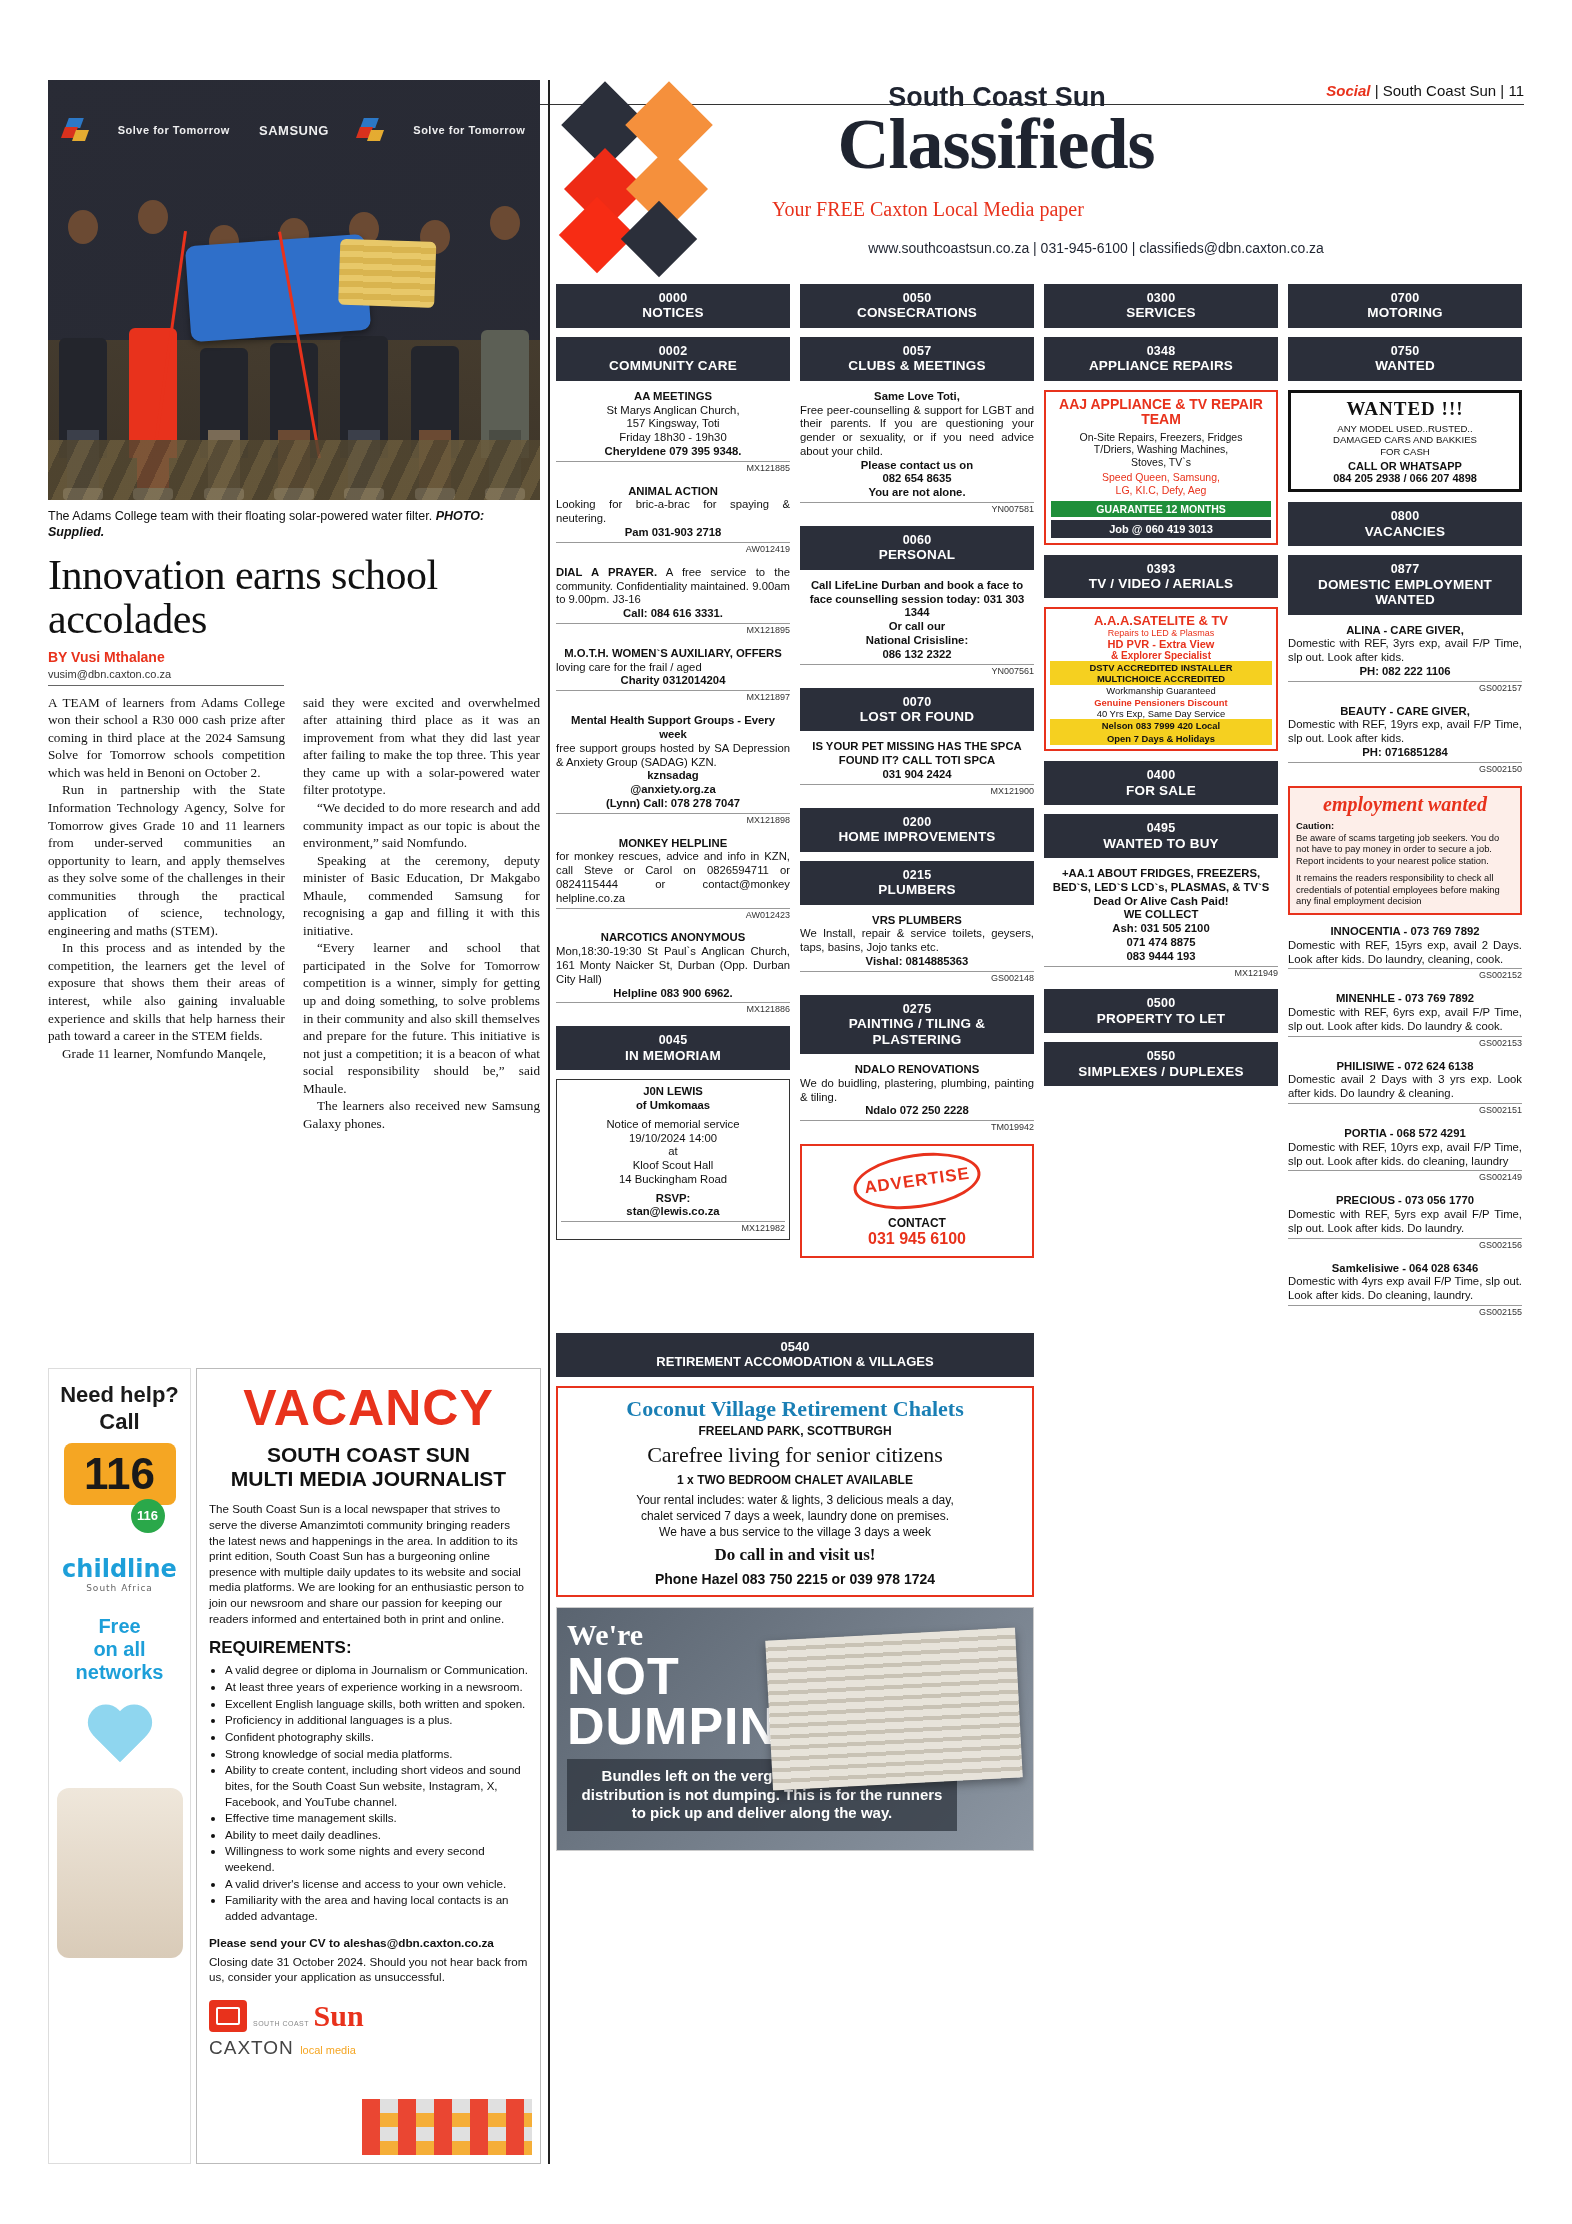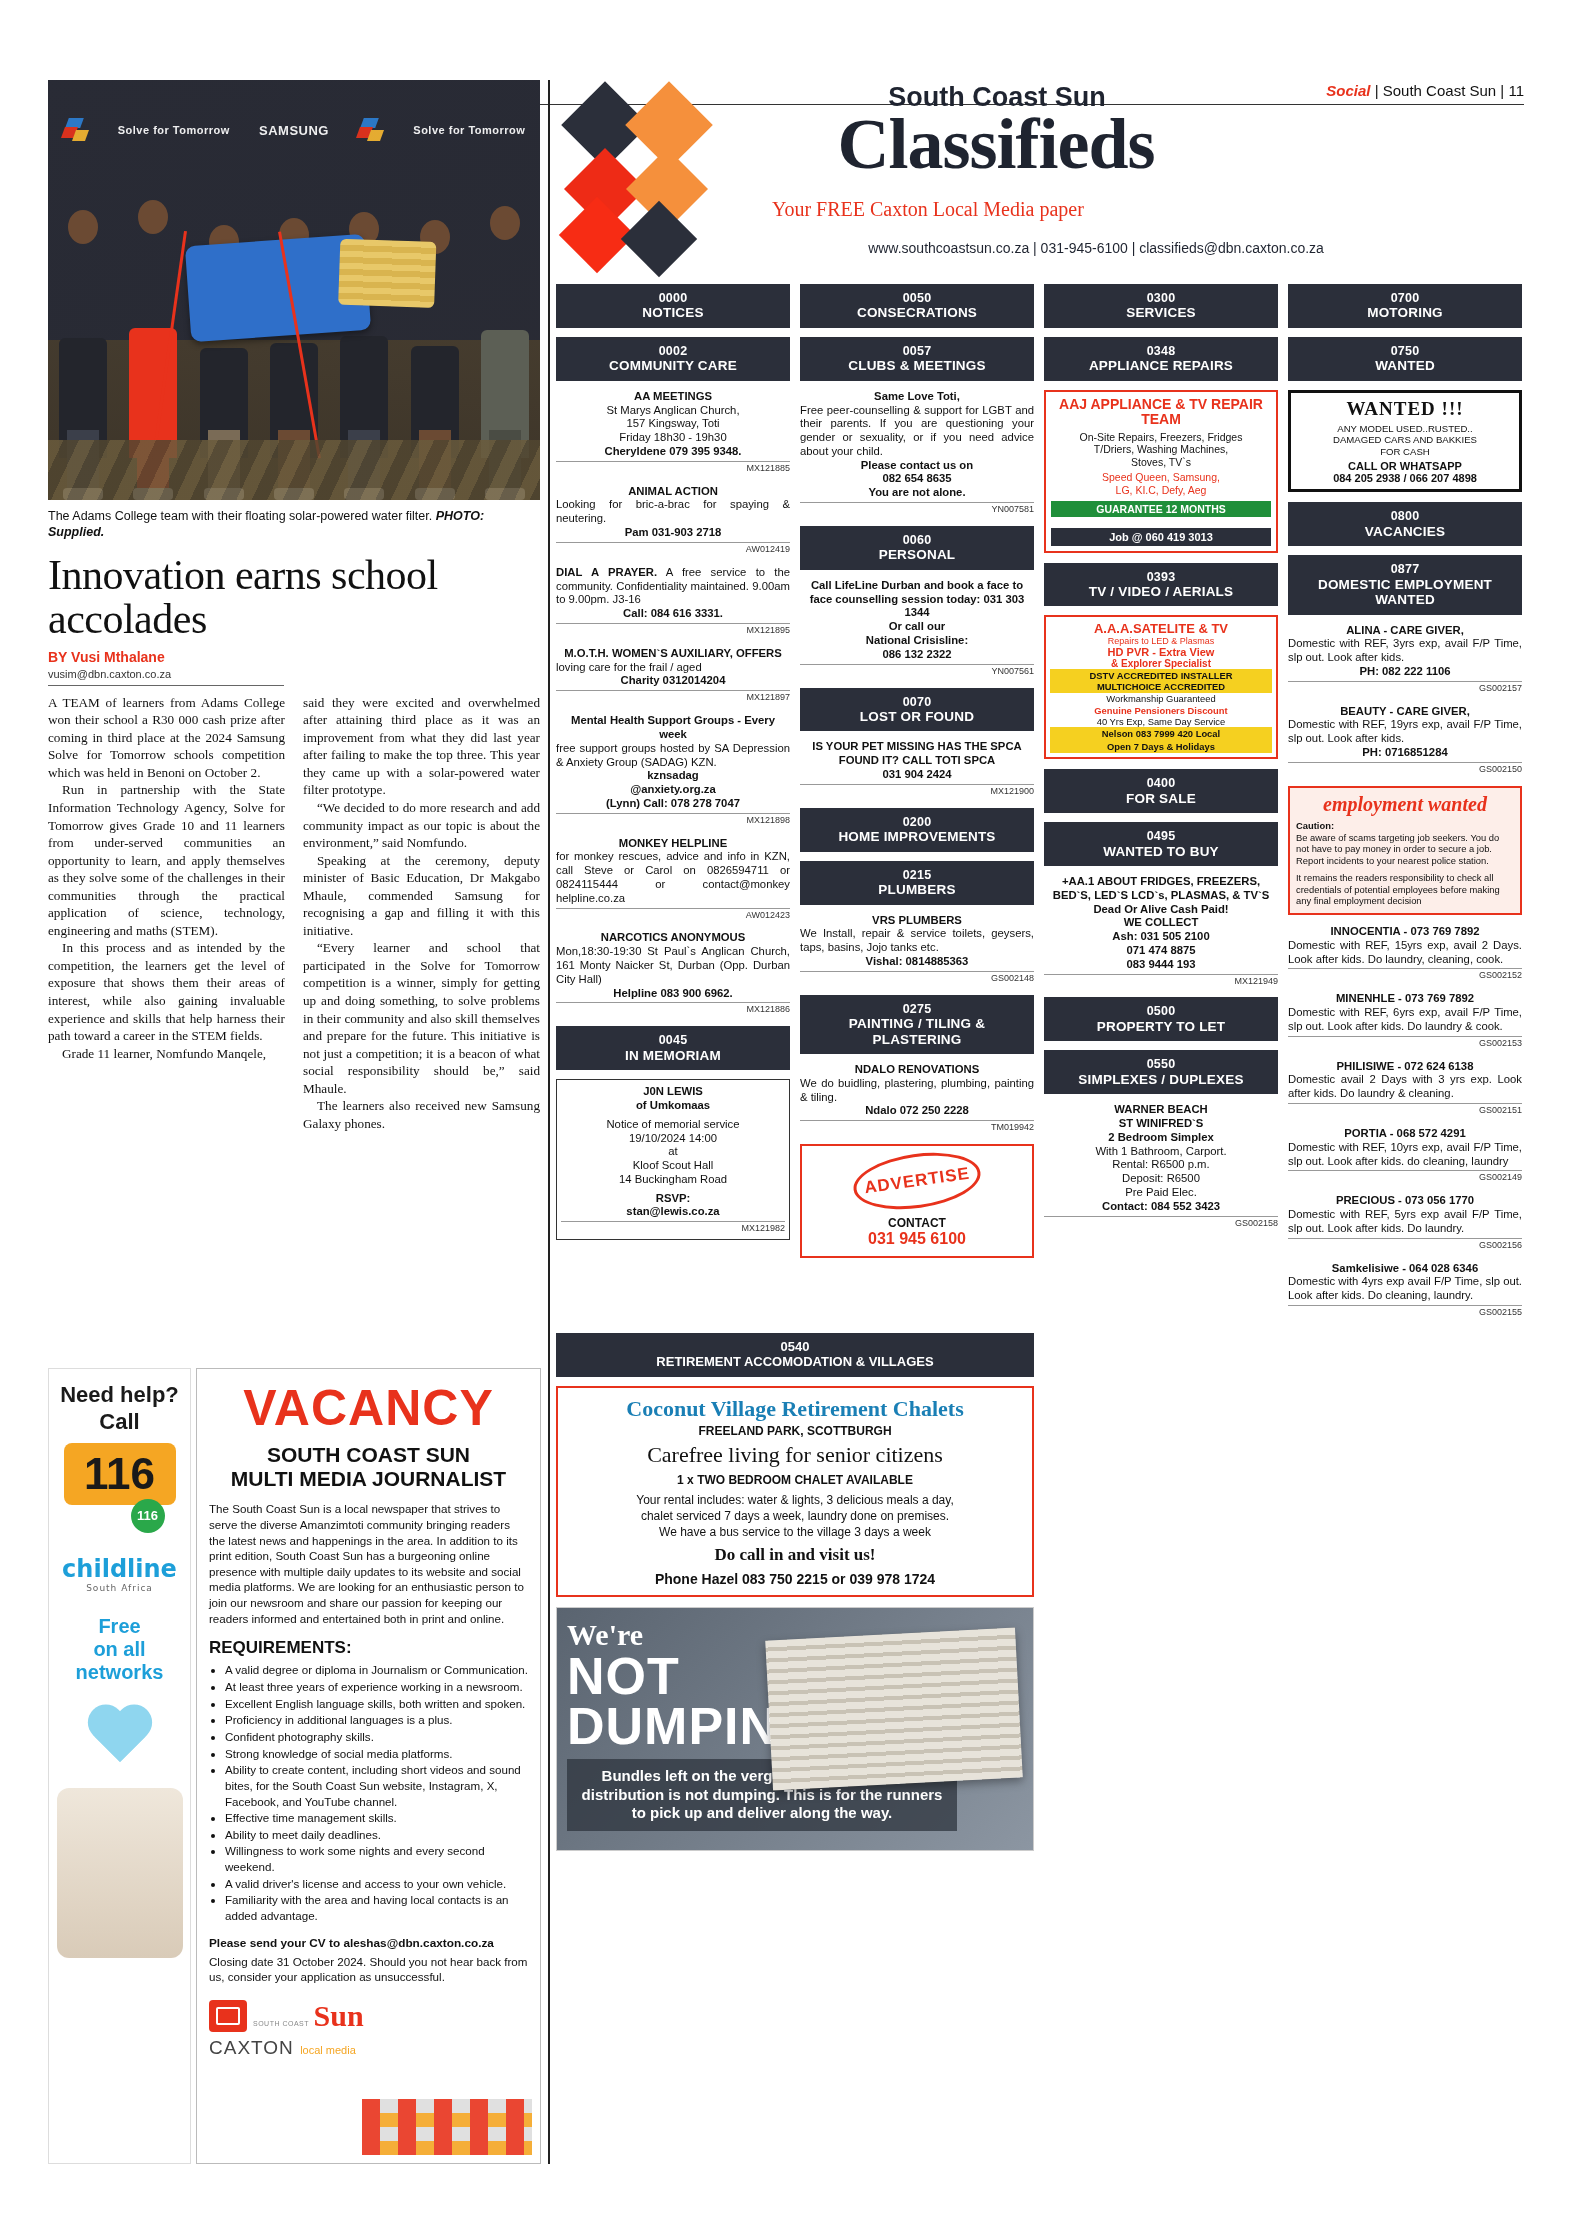--- a/index.html
+++ b/index.html
@@ -200,21 +200,21 @@
     display: block; text-align: right; font-size: 9px; color: #333;
     border-top: 1px solid #999; margin-top: 2px; padding-top: 1px;
   }
   .ad.boxed { border: 1px solid #333; padding: 5px 4px; }
 
   
   .disp { border: 2px solid #e8321c; padding: 5px; margin-bottom: 10px; text-align: center; }
   .disp .h { color: #e8321c; font-weight: bold; font-size: 14px; line-height: 1.1; }
   .disp .s { font-size: 10.5px; line-height: 1.2; margin-top: 3px; }
   .disp .grn { background: #1f8f3a; color: #fff; font-weight: bold; font-size: 10.5px; padding: 2px; margin-top: 4px; }
-  .disp .blk { background: #2b2f3a; color: #fff; font-weight: bold; font-size: 11px; padding: 3px; margin-top: 11px; }
+  .disp .blk { background: #2b2f3a; color: #fff; font-weight: bold; font-size: 11px; padding: 3px; margin-top: 3px; }
 
   .wanted-box { border: 3px solid #111; padding: 5px; text-align: center; margin-bottom: 10px; }
   .wanted-box .wh { font-family: "Liberation Serif", serif; font-weight: bold; font-size: 19px; letter-spacing: 1px; }
   .wanted-box .wb { font-size: 9.6px; line-height: 1.2; margin-top: 3px; }
   .wanted-box .wc { font-weight: bold; font-size: 11px; margin-top: 3px; }
 
   .satelite { border: 2px solid #e8321c; padding: 4px; text-align: center; margin-bottom: 10px; }
   .satelite .h { color: #e8321c; font-weight: bold; font-size: 13px; }
   .satelite .r { font-size: 9px; color: #e8321c; }
   .satelite .y { background: #f5d020; font-size: 9.4px; font-weight: bold; padding: 1px; }
@@ -683,31 +683,20 @@
         </div>
 
         <div class="catbox">
           <span class="code">0500</span>
           <span>PROPERTY TO LET</span>
         </div>
         <div class="catbox">
           <span class="code">0550</span>
           <span>SIMPLEXES / DUPLEXES</span>
         </div>
-        <div class="ad">
-          <div class="t" style="white-space:pre-line">WARNER BEACH
-ST WINIFRED`S
-2 Bedroom Simplex</div>
-          <div style="white-space:pre-line">With 1 Bathroom, Carport.
-Rental: R6500 p.m.
-Deposit: R6500
-Pre Paid Elec.</div>
-          <div class="t">Contact: 084 552 3423</div>
-          <span class="ref">GS002158</span>
-        </div>
       </div>
 
       <div class="col">
         <div class="wanted-box">
           <div class="wh">WANTED !!!</div>
           <div class="wb" style="white-space:pre-line">ANY MODEL USED..RUSTED..
 DAMAGED CARS AND BAKKIES
 FOR CASH</div>
           <div class="wc" style="white-space:pre-line">CALL OR WHATSAPP
 084 205 2938 / 066 207 4898</div>

